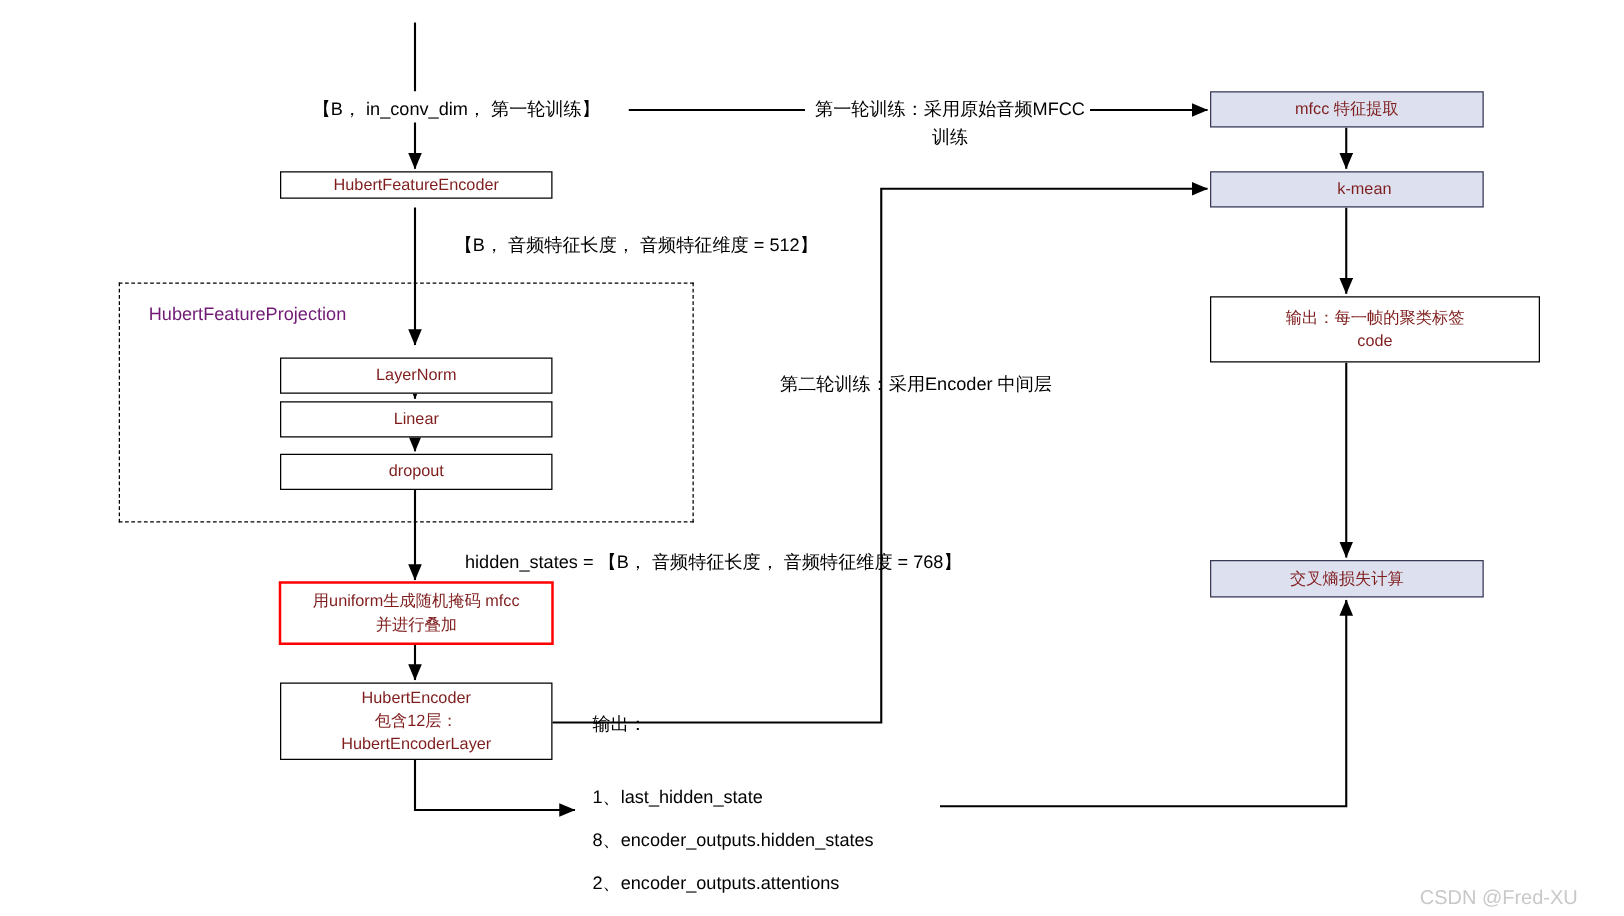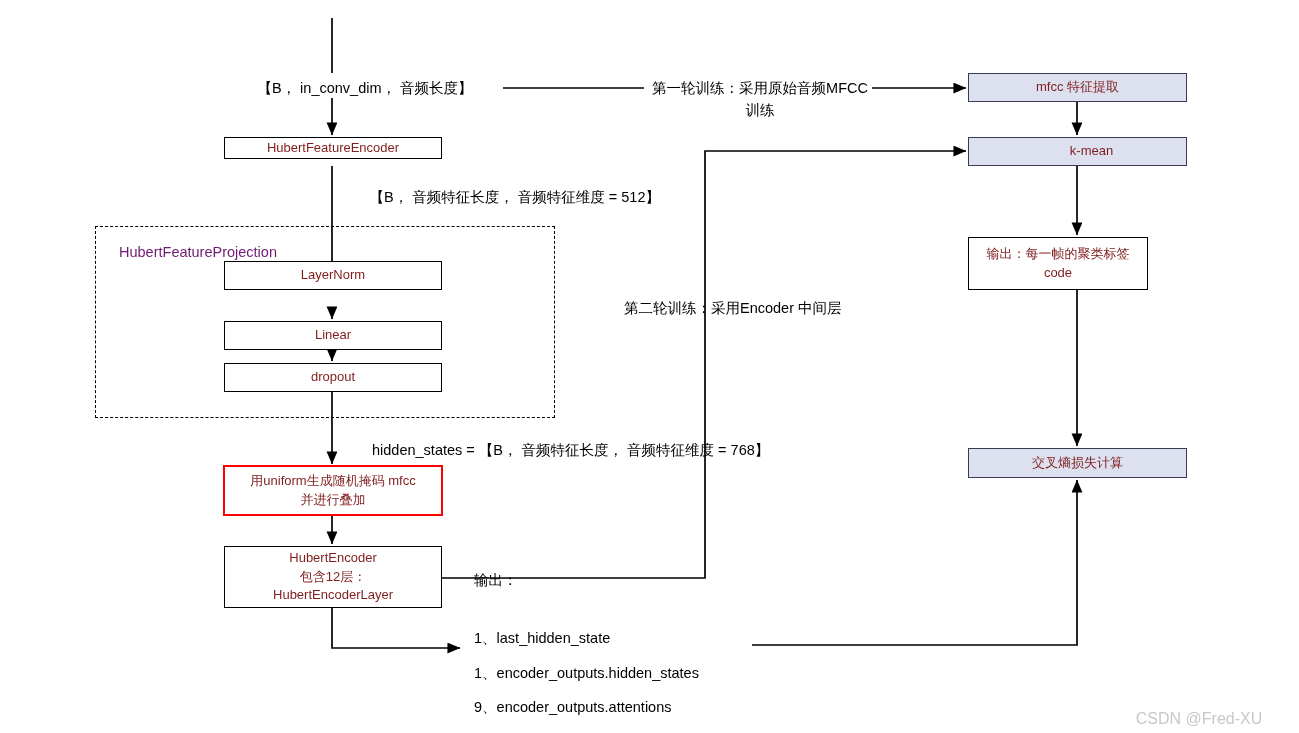--- a/index.html
+++ b/index.html
@@ -118,21 +118,21 @@
     <polyline points="752,645 1077,645 1077,480" fill="none" stroke="#000000" stroke-width="1.7" marker-end="url(#arrow)"></polyline>
   </svg>
 
   <div class="node" style="left:224px; top:137px; width:218px; height:22px;">
     <span>HubertFeatureEncoder</span>
   </div>
 
   <div class="group-box" style="left:95px; top:226px; width:460px; height:192px;"></div>
   <div class="group-label" style="left:119px; top:244px;">HubertFeatureProjection</div>
 
-  <div class="node" style="left:224px; top:261px; width:218px; height:29px;">
+  <div class="node" style="left:224px; top:286px; width:218px; height:29px;">
     <span>LayerNorm</span>
   </div>
 
   <div class="node" style="left:224px; top:321px; width:218px; height:29px;">
     <span>Linear</span>
   </div>
 
   <div class="node" style="left:224px; top:363px; width:218px; height:29px;">
     <span>dropout</span>
   </div>
@@ -149,43 +149,43 @@
   </div>
 
   <div class="node shaded" style="left:968px; top:73px; width:219px; height:29px;">
     <span>mfcc 特征提取</span>
   </div>
 
   <div class="node shaded" style="left:968px; top:137px; width:219px; height:29px;padding-left:28px;">
     <span>k-mean</span>
   </div>
 
-  <div class="node" style="left:968px; top:237px; width:180px; height:53px;">
+  <div class="node" style="left:968px; top:237px; width:264px; height:53px;">
     <span>输出：每一帧的聚类标签
 code</span>
   </div>
 
   <div class="node shaded" style="left:968px; top:448px; width:219px; height:30px;">
     <span>交叉熵损失计算</span>
   </div>
 
-  <div class="edge-label" style="left:240px; top:78px; width:250px;">【B， in_conv_dim， 音频长度】</div>
+  <div class="edge-label" style="left:240px; top:78px; width:250px;">【B， in_conv_dim， 第一轮训练】</div>
 
-  <div class="edge-label" style="left:330px; top:187px; width:330px; text-align:right;">【B， 音频特征长度， 音频特征维度 = 512】</div>
+  <div class="edge-label" style="left:344px; top:187px; width:330px; text-align:center;">【B， 音频特征长度， 音频特征维度 = 512】</div>
 
   <div class="edge-label" style="left:372px; top:440px; width:420px; text-align:left;">hidden_states = 【B， 音频特征长度， 音频特征维度 = 768】</div>
 
   <div class="edge-label" style="left:640px; top:78px; width:240px;">第一轮训练：采用原始音频MFCC
 训练</div>
 
   <div class="edge-label" style="left:624px; top:298px; width:240px; text-align:left;">第二轮训练：采用Encoder 中间层</div>
 
   <div class="edge-label left" style="left:474px; top:570px; width:200px;">输出：</div>
 
   <div class="edge-label left" style="left:474px; top:628px; width:330px;">1、last_hidden_state</div>
 
-  <div class="edge-label left" style="left:474px; top:663px; width:330px;">1、encoder_outputs.hidden_states</div>
+  <div class="edge-label left" style="left:474px; top:663px; width:330px;">8、encoder_outputs.hidden_states</div>
 
-  <div class="edge-label left" style="left:474px; top:697px; width:330px;">9、encoder_outputs.attentions</div>
+  <div class="edge-label left" style="left:474px; top:697px; width:330px;">2、encoder_outputs.attentions</div>
 
   <div class="watermark" style="left:1199px; top:710px; transform:translateX(-50%);">CSDN @Fred-XU</div>
 
 </div>
 
 </body></html>

